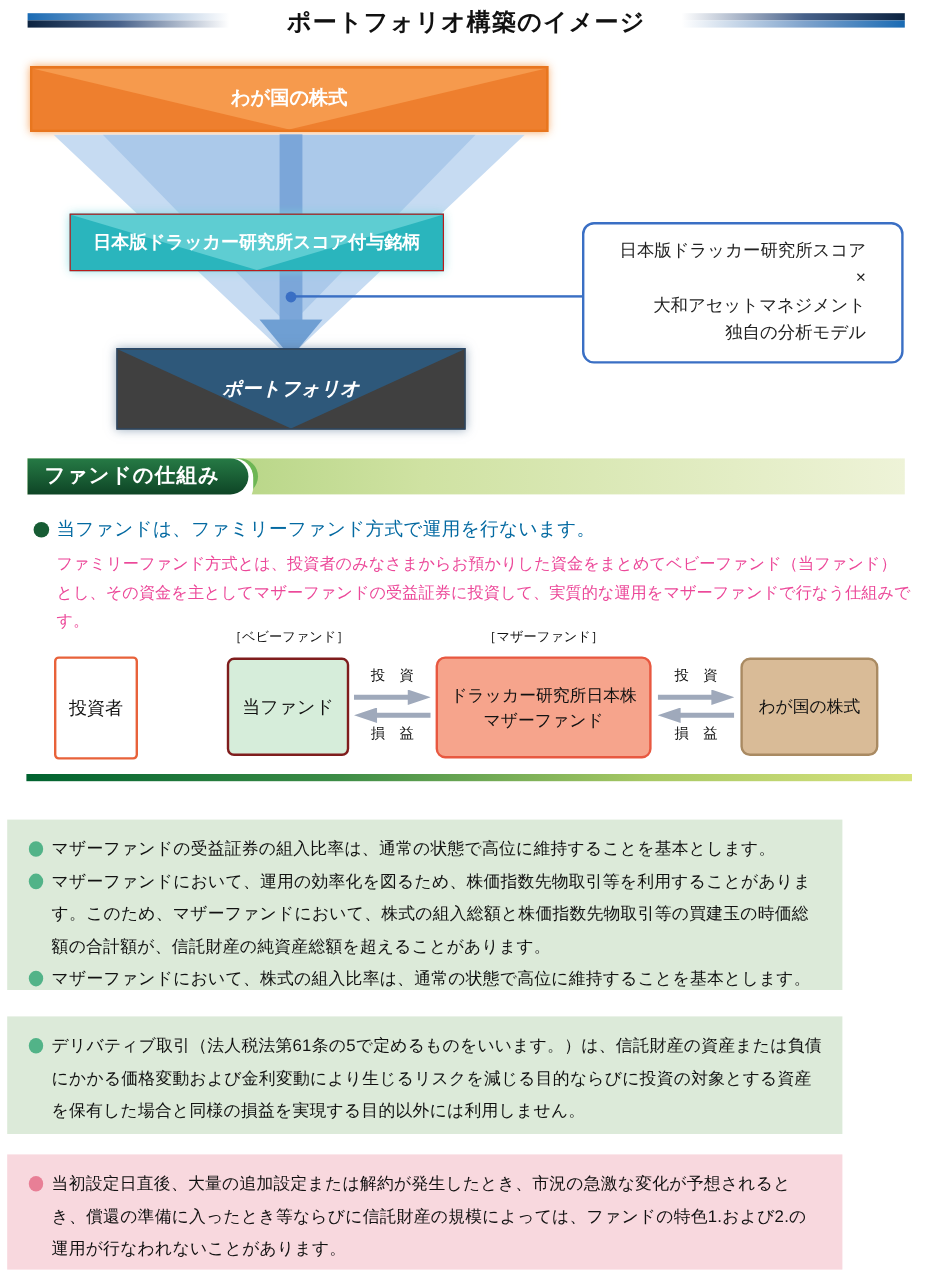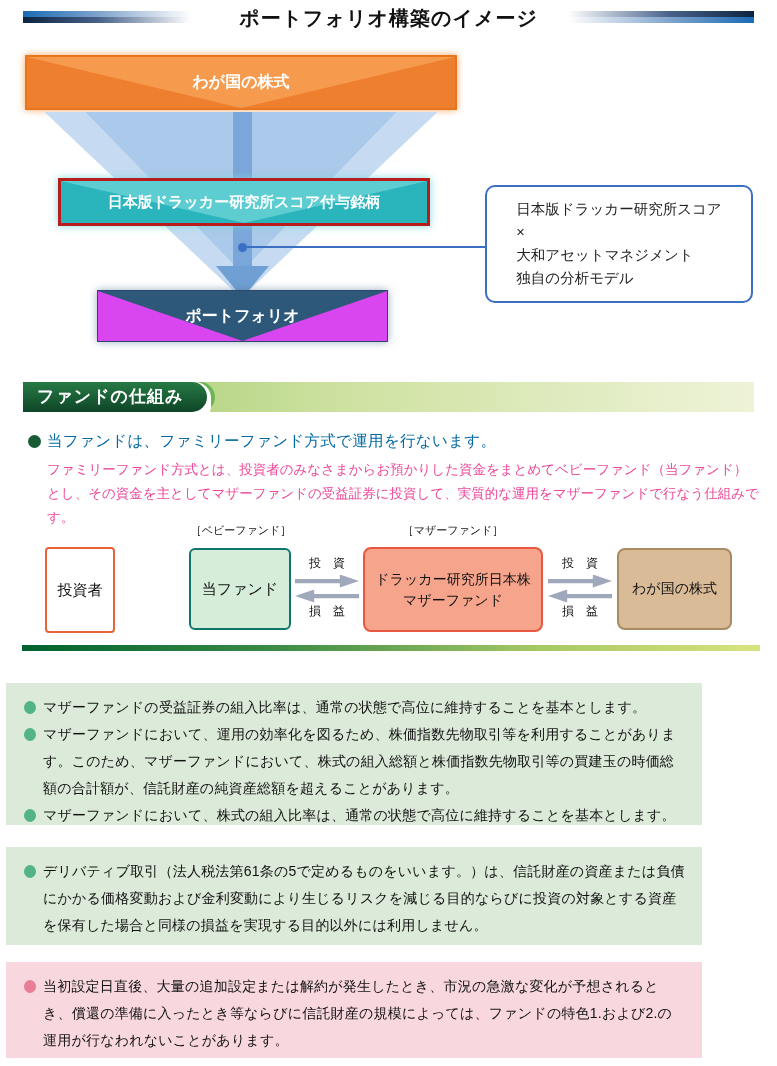--- a/index.html
+++ b/index.html
@@ -20,44 +20,44 @@
     font-size:20px; font-weight:bold; letter-spacing:1px; color:#111; }
 
   
   .fbox { position:absolute; display:flex; align-items:center; justify-content:center;
     color:#fff; font-weight:bold; overflow:hidden; }
   .fbox .tri { position:absolute; inset:0; clip-path:polygon(0 0,100% 0,50% 100%); }
   .fbox .lbl { position:relative; z-index:2; }
   #box-orange { left:25px; top:55px; width:432px; height:55px; background:#ee7f2e;
     border:2px solid #e8761f; box-shadow:0 0 7px rgba(244,150,70,.85); font-size:16px; }
   #box-orange .tri { background:#f69a4d; }
-  #box-teal { left:58px; top:178px; width:372px; height:48px; background:#2ab5bd;
-    border:3px solid #b91c1c; box-shadow:0 0 8px rgba(120,215,220,.9); font-size:15px; z-index:3;justify-content:center; }
+  #box-teal { left:58px; top:178px; width:312px; height:48px; background:#2ab5bd;
+    border:1px solid #b91c1c; box-shadow:0 0 8px rgba(120,215,220,.9); font-size:15px; z-index:3;justify-content:center; }
   #box-teal .tri { background:#5ecdd2; }
-  #box-navy { left:97px; top:290px; width:291px; height:52px; background:#d946ef;
-    border:1px solid #29486a; box-shadow:0 0 8px rgba(90,120,150,.6); font-size:16px; z-index:3; }
+  #box-navy { left:97px; top:290px; width:291px; height:68px; background:#404040;
+    border:1px solid #29486a; box-shadow:0 0 8px rgba(90,120,150,.6); font-size:16px; z-index:3;font-style:italic; }
   #box-navy .tri { background:#2e587a; }
 
   .funnel-tris { position:absolute; left:25px; top:112px; width:432px; height:186px; z-index:1; }
   .funnel-tris .t1 { position:absolute; inset:0; background:#c6dbf2;
     clip-path:polygon(4.5% 0,95.5% 0,50% 100%); }
   .funnel-tris .t2 { position:absolute; inset:0; background:#abc9ea;
     clip-path:polygon(14% 0,86% 0,50% 86%); }
   #funnel-shaft { position:absolute; left:233px; top:112px; width:19px; height:158px;
     background:#7ba6d9; z-index:2; }
   #funnel-head { position:absolute; left:216px; top:266px; width:53px; height:32px;
     background:#6f9fd3; clip-path:polygon(0 0,100% 0,50% 100%); z-index:2; }
 
   #callout-dot { position:absolute; left:238px; top:243px; width:9px; height:9px;
     border-radius:50%; background:#3a6fc4; z-index:4; }
   #callout-line { position:absolute; left:245px; top:246px; width:240px; height:2px;
     background:#3a6fc4; z-index:4; }
   #callout-box { position:absolute; left:485px; top:185px; width:268px; height:118px;
     background:#fff; border:2px solid #3a6fc4; border-radius:10px; display:flex;
-    align-items:center; justify-content:center; text-align:left; font-size:14.5px;
+    align-items:center; justify-content:center; text-align:right; font-size:14.5px;
     line-height:1.6; color:#222; white-space:pre-line; z-index:4; }
 
   
   #sec-band { position:absolute; left:23px; top:382px; width:731px; height:30px;
     background:linear-gradient(90deg,#9fc96a 0%,#cfe2a2 45%,#eef3d8 100%); }
   #sec-label-outer { position:absolute; left:23px; top:382px; height:30px;
     background:#6db654; border-radius:0 17px 17px 0; padding-right:4px; z-index:2; }
   #sec-label-mid { height:40px; background:#ffffff; border-radius:0 16px 16px 0; padding-right:4px;text-align:right; }
   #sec-label { height:30px; background:linear-gradient(180deg,#267a45,#0e4526);
     border-radius:0 15px 15px 0; color:#fff; font-weight:bold; font-size:17px;
@@ -73,21 +73,21 @@
 
   
   .flow-label { position:absolute; top:523px; font-size:11px; color:#111; text-align:center; }
   #lbl-baby { left:177px; width:128px; }
   #lbl-mother { left:389px; width:128px; }
   .dbox { position:absolute; display:flex; align-items:center; justify-content:center;
     text-align:center; color:#111; white-space:pre-line; }
   #dbox-investor { left:45px; top:547px; width:70px; height:86px; background:#fff;
     border:2px solid #e8623a; border-radius:4px; font-size:15px;text-align:right; }
   #dbox-fund { left:189px; top:548px; width:102px; height:82px; background:#d6edda;
-    border:2px solid #0f766e; border-radius:6px; font-size:15px; }
+    border:2px solid #7f1d1d; border-radius:6px; font-size:15px; }
   #dbox-mother { left:363px; top:547px; width:180px; height:85px; background:#f6a48c;
     border:2px solid #e85840; border-radius:8px; font-size:14px; line-height:1.5; }
   #dbox-stocks { left:617px; top:548px; width:115px; height:82px; background:#d9bb97;
     border:2px solid #a98a62; border-radius:8px; font-size:14px; }
 
   .arrow-pair { position:absolute; display:flex; flex-direction:column; align-items:center; }
   #pair-1 { left:116px; top:555px; width:72px; }
   #pair-2 { left:295px; top:556px; width:64px; }
   #pair-3 { left:548px; top:556px; width:64px; }
   .ar-label { font-size:11.5px; color:#111; text-align:center; white-space:pre-line; line-height:1.3; }

